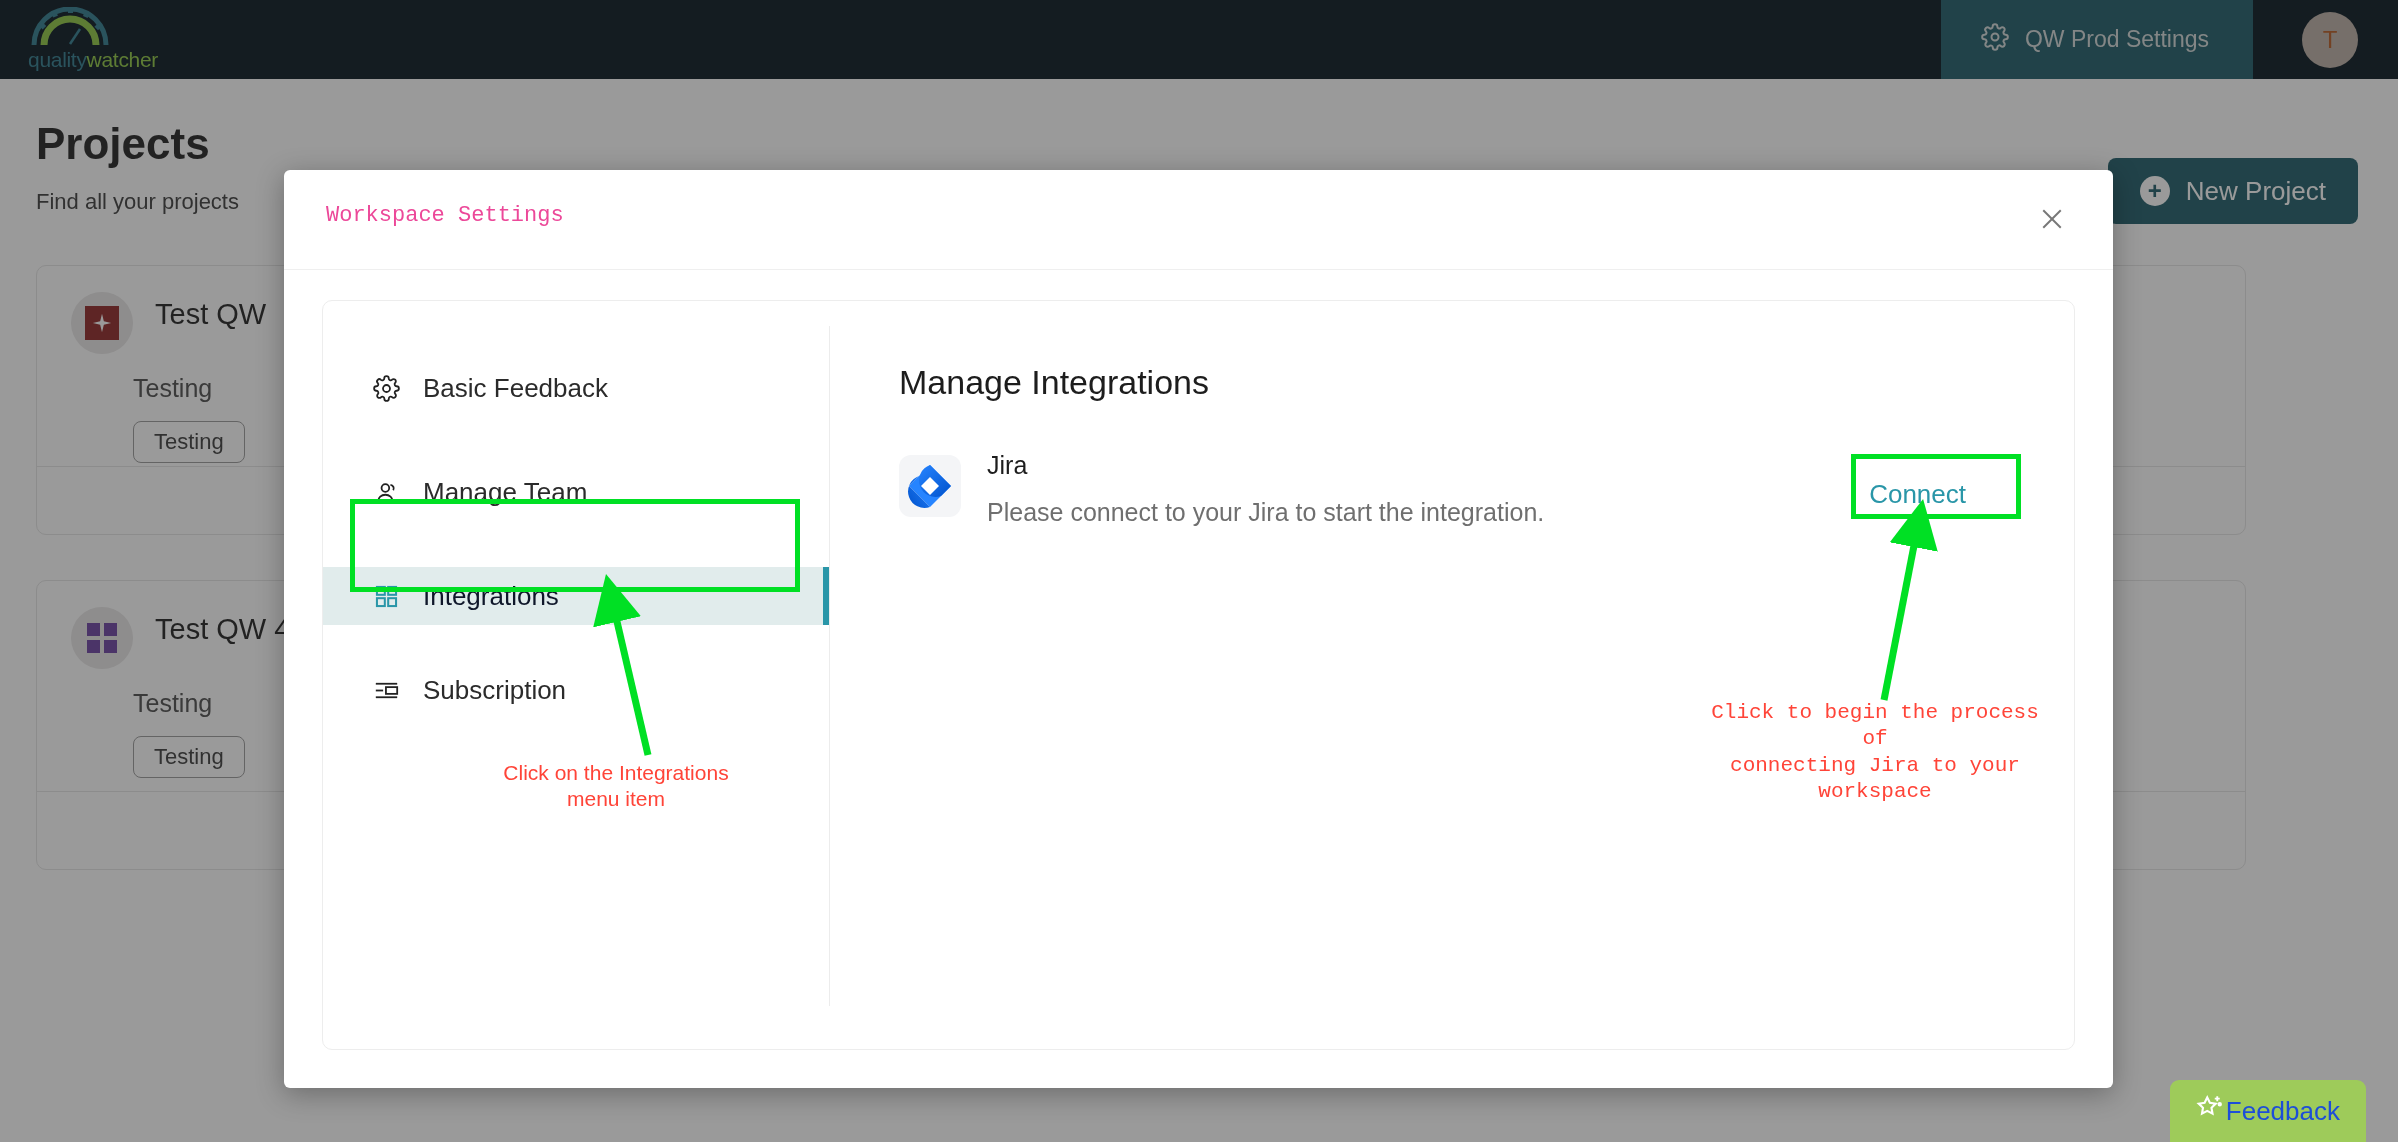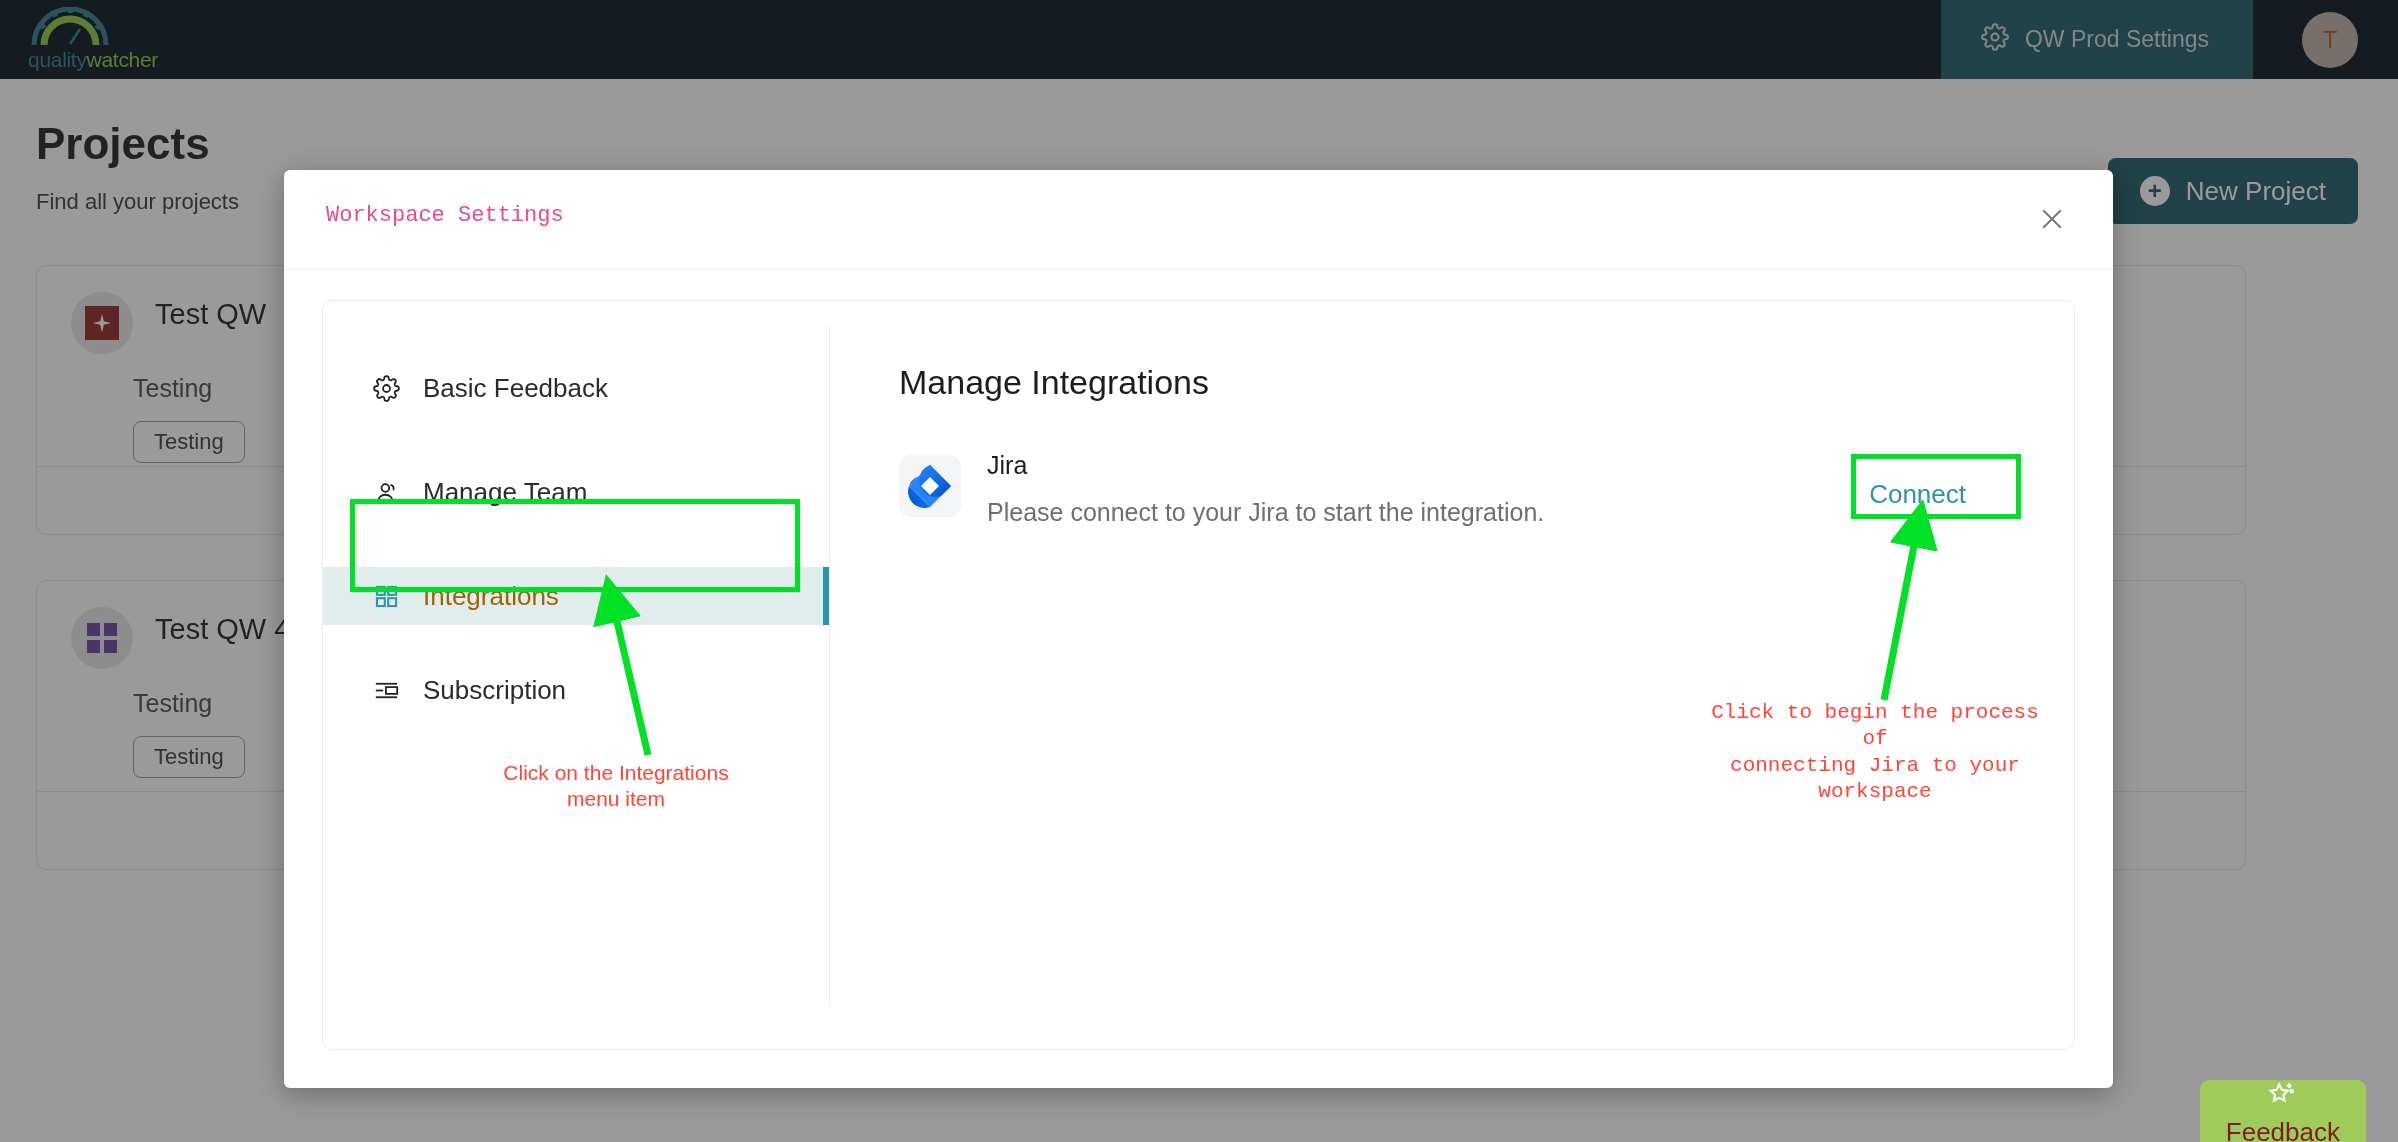--- a/index.html
+++ b/index.html
@@ -70,22 +70,22 @@
     position:absolute; left:96px; border:1px solid #9a9a9a; border-radius:8px;
     padding:7px 20px; font-size:22px; color:#3a3a3a;
   }
   .card-divider { position:absolute; left:0; right:0; height:1px; background:#e4e4e4; }
   .card-actions { position:absolute; left:0; right:0; display:flex; align-items:center; }
   .act { flex:1; display:flex; align-items:center; justify-content:center; height:70px; }
   .act-sep { width:1px; height:46px; background:#dcdcdc; }
 
   .feedback-btn {
     position:absolute; right:32px; bottom:0px; height:62px; background:#9ecb5a;
-    border-radius:9px 9px 0 0; color:#7f1d1d; font-size:26px;
-    display:flex; align-items:center; padding:0 26px; white-space:nowrap;flex-direction:column;
+    border-radius:9px 9px 0 0; color:#1d4ed8; font-size:26px;
+    display:flex; align-items:center; padding:0 26px; white-space:nowrap;
   }
 
   
   .dim { position:absolute; inset:0; background:rgba(40,40,40,0.47); }
 
   
   .modal {
     position:absolute; left:284px; top:170px; width:1829px; height:918px;
     background:#ffffff; border-radius:6px; box-shadow:0 6px 28px rgba(0,0,0,.30);
   }
@@ -98,21 +98,21 @@
     position:absolute; left:38px; top:130px; width:1753px; height:750px;
     border:1px solid #ededed; border-radius:10px;
   }
   .panel-divider { position:absolute; left:506px; top:25px; width:1px; height:680px; background:#ececec; }
 
   .side { position:absolute; left:0; top:0; width:506px; }
   .side-item {
     position:relative; display:flex; align-items:center; gap:22px;
     height:58px; padding-left:48px; font-size:26px; color:#2b2b2b; white-space:nowrap;
   }
-  .side-item.active { background:#e1ecec; color:#a16207; }
+  .side-item.active { background:#e1ecec; color:#0f172a; }
   .side-item.active::after {
     content:""; position:absolute; right:0; top:0; width:6px; height:100%; background:#2996a8;
   }
   .side-ico { width:30px; height:30px; display:flex; align-items:center; justify-content:center; flex:none; }
 
   .content { position:absolute; left:540px; top:0; right:0; }
   .content-title { font-size:34px; color:#1d1d1d; margin-top:62px; margin-left:36px; }
 
   .integration-row { position:absolute; left:36px; top:150px; right:30px; display:flex; align-items:flex-start; }
   .jira-logo { width:62px; height:62px; border-radius:12px; background:#f4f5f7; flex:none;

